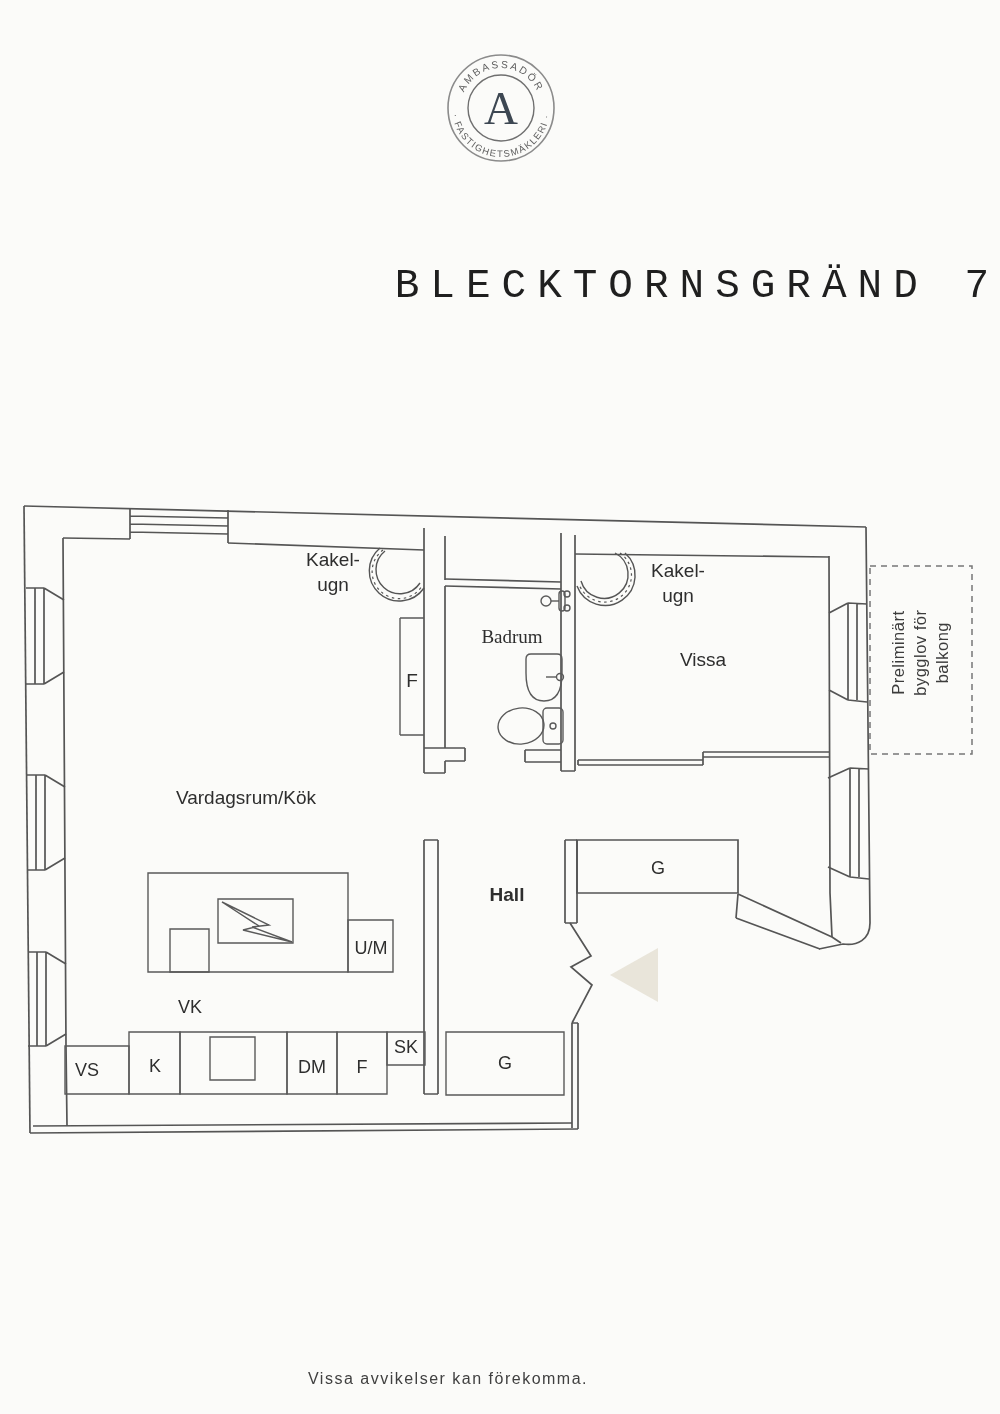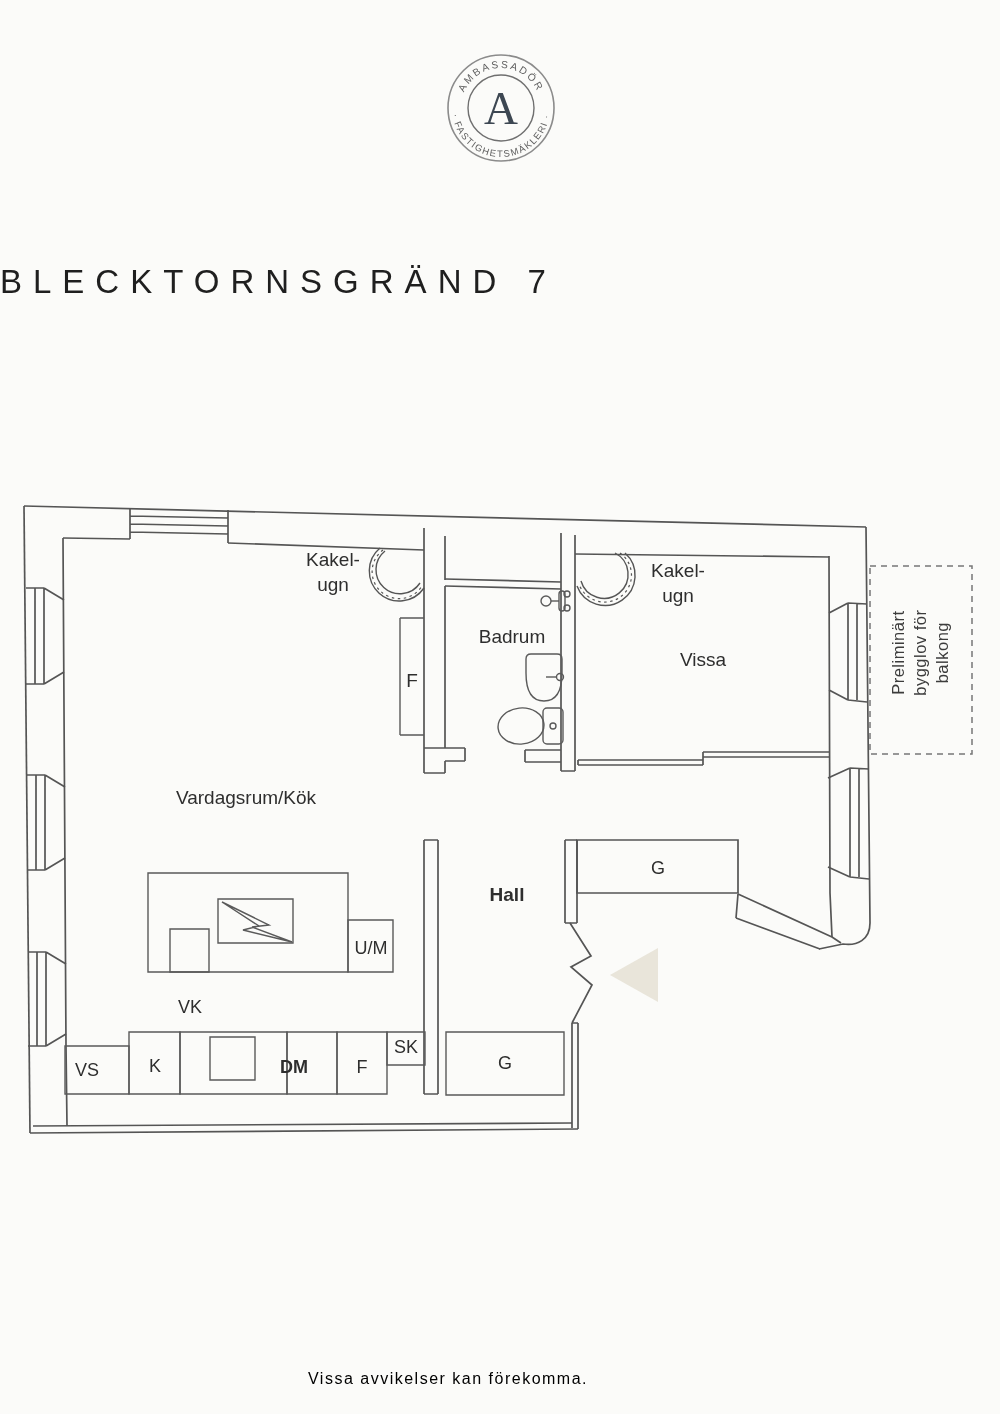--- a/index.html
+++ b/index.html
@@ -1,30 +1,30 @@
 <!DOCTYPE html>
 <html><head>
 <meta charset="utf-8">
 <style>
   html,body{margin:0;padding:0;}
   body{background:#f2f2f0;font-family:"Liberation Sans",sans-serif;}
   .page{position:relative;width:1000px;height:1414px;background:#fbfbf9;margin:0 auto;overflow:hidden;}
   .plan-svg{position:absolute;left:0;top:0;}
   .logo{position:absolute;left:421px;top:28px;width:160px;height:160px;}
-  .title{position:absolute;left:0;top:263px;width:1000px;text-align:left;
-         font-size:33px;letter-spacing:11px;color:#1f1f1f;font-weight:400;white-space:nowrap;}
+  .title{position:absolute;left:0;top:263px;width:1000px;text-align:right;
+         font-size:41px;letter-spacing:11px;color:#1f1f1f;font-weight:400;white-space:nowrap;font-family:Liberation Mono, monospace;}
   .lbl{position:absolute;transform:translate(-50%,-50%);color:#2e2e2e;
        white-space:pre-line;text-align:center;line-height:1.3;}
   .room{font-size:19px;}
   .small{font-size:18px;}
   .balcony-note{position:absolute;left:921px;top:660px;width:170px;margin-left:-85px;margin-top:-40px;
        transform:rotate(-90deg);transform-origin:50% 50%;text-align:center;
        font-size:16.5px;line-height:1.32;letter-spacing:0.5px;color:#3c3c3c;white-space:pre-line;}
   .footer{position:absolute;left:0;top:1370px;width:896px;text-align:center;
-       font-size:16px;letter-spacing:1.5px;color:#000000;}
+       font-size:16px;letter-spacing:1.5px;color:#404040;}
 </style>
 </head>
 <body>
 
 <div class="page">
 
   <svg class="logo" viewBox="0 0 160 160">
     <circle cx="80" cy="80" r="53" fill="none" stroke="#8b8b8b" stroke-width="1.6"></circle>
     <circle cx="80" cy="80" r="33" fill="none" stroke="#6f6f6f" stroke-width="1.4"></circle>
     <defs>
@@ -124,32 +124,32 @@
       <circle cx="567" cy="608" r="3"></circle>
     </g>
 
     <path d="M870,566 L972,566 L972,754 L870,754 Z" fill="none" stroke="#777" stroke-width="1.5" stroke-dasharray="6,5"></path>
   </svg>
 
   <div class="lbl room" style="left:333px;top:573px;">Kakel-
 ugn</div>
   <div class="lbl room" style="left:678px;top:584px;">Kakel-
 ugn</div>
-  <div class="lbl room" style="left:512px;top:637px;">Badrum</div>
+  <div class="lbl room" style="left:512px;top:637px;font-family:Liberation Serif, serif;">Badrum</div>
   <div class="lbl room" style="left:703px;top:660px;">Vissa</div>
   <div class="lbl room" style="left:246px;top:786px;margin-top:12px;">Vardagsrum/Kök</div>
   <div class="lbl room" style="left:507px;top:895px;font-weight:bold;">Hall</div>
   <div class="lbl room" style="left:412px;top:681px;">F</div>
   <div class="lbl small" style="left:658px;top:869px;">G</div>
   <div class="lbl small" style="left:505px;top:1064px;">G</div>
   <div class="lbl small" style="left:190px;top:1008px;">VK</div>
   <div class="lbl small" style="left:371px;top:949px;">U/M</div>
   <div class="lbl small" style="left:87px;top:1071px;">VS</div>
   <div class="lbl small" style="left:155px;top:1067px;">K</div>
-  <div class="lbl small" style="left:294px;top:1068px;font-weight:bold;">DM</div>
+  <div class="lbl small" style="left:312px;top:1068px;">DM</div>
   <div class="lbl small" style="left:362px;top:1068px;">F</div>
   <div class="lbl small" style="left:406px;top:1048px;">SK</div>
 
   <div class="balcony-note">Preliminärt
 bygglov för
 balkong</div>
 
   <div class="footer">Vissa avvikelser kan förekomma.</div>
 </div>
 

